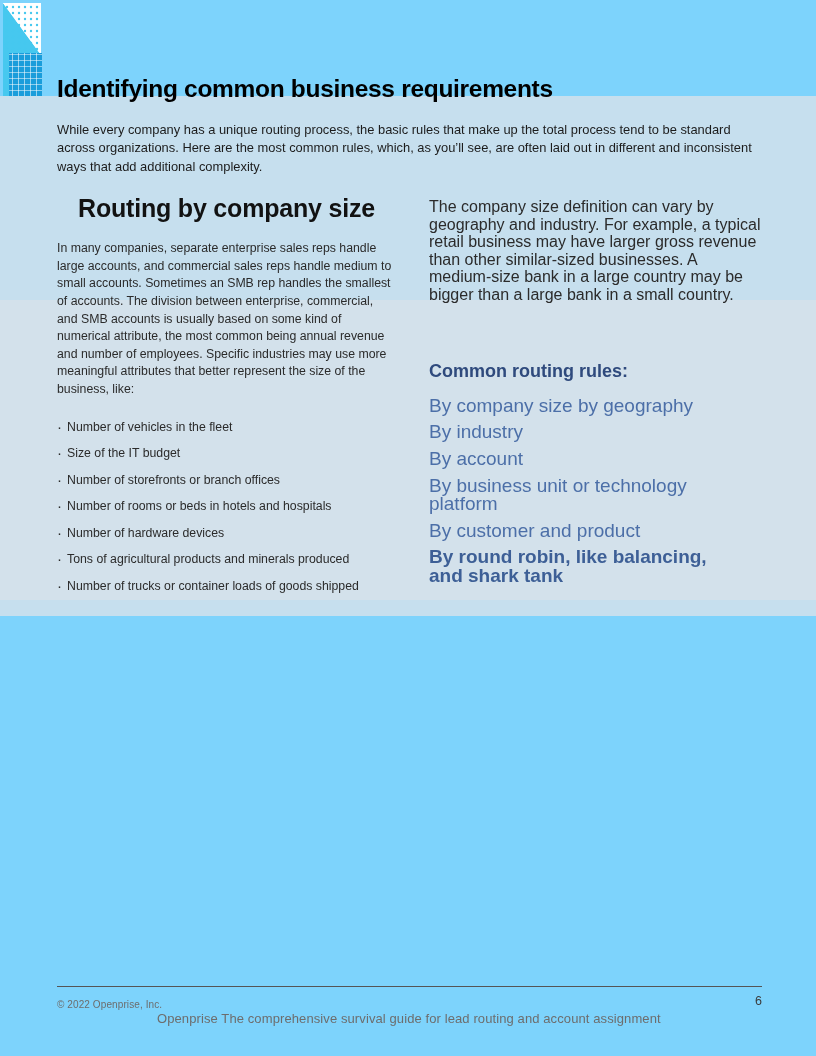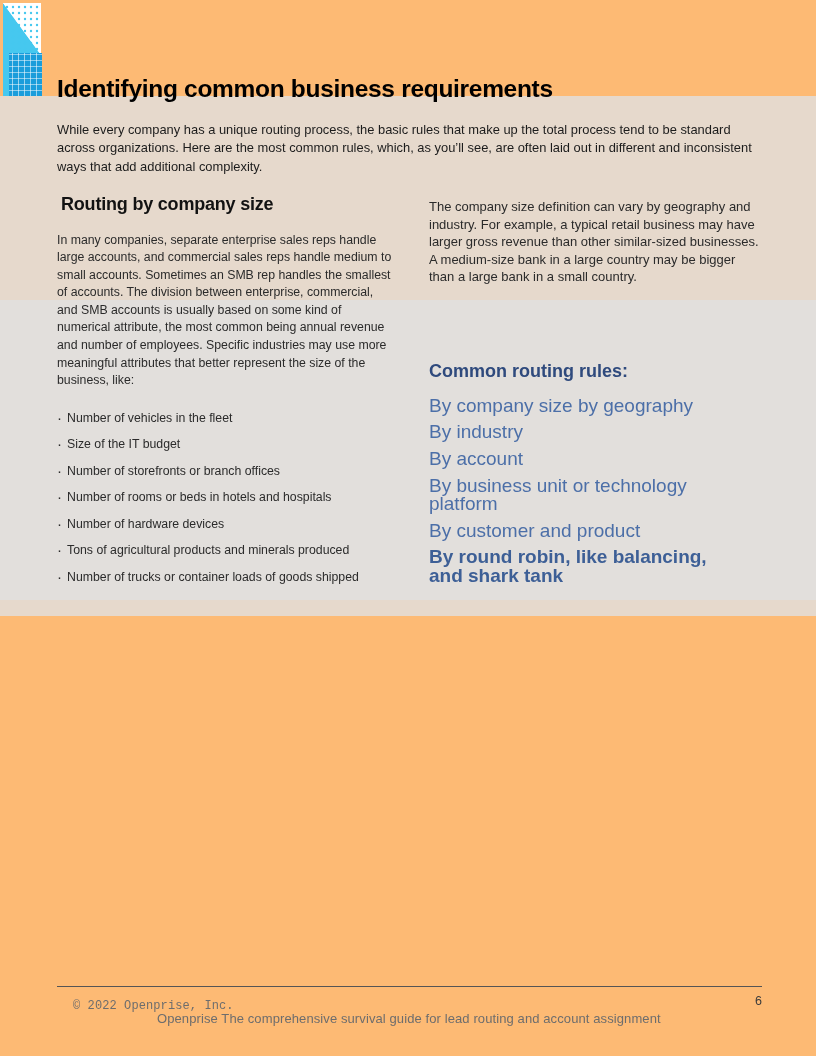--- a/index.html
+++ b/index.html
@@ -9,21 +9,21 @@
   }
   body {
     font-family: "Liberation Sans", sans-serif;
     -webkit-font-smoothing: antialiased;
   }
 
   .page {
     position: relative;
     width: 816px;
     height: 1056px;
-    background: #fdba74;
+    background: #7dd3fc;
     overflow: hidden;
   }
 
   
   .bg-pattern {
     position: absolute;
     left: 0;
     top: 96px;
     width: 816px;
     height: 520px;
@@ -84,26 +84,27 @@
   }
 
   .col-left {
     position: absolute;
     left: 57px;
     top: 193px;
     width: 335px;
   }
 
   .section-title {
-    font-size: 18px;
+    font-size: 25px;
     font-weight: bold;
     color: #121212;
     letter-spacing: -.2px;
     margin: 0 0 16px 4px;
     line-height: 1.25;
+    text-align: center;
   }
 
   .body-copy {
     font-size: 12.3px;
     line-height: 17.6px;
     color: #2b2b2b;
     margin: 0;
   }
 
   .bullet-list {
@@ -129,21 +130,21 @@
   }
 
   .col-right {
     position: absolute;
     left: 429px;
     top: 198px;
     width: 333px;
   }
 
   .right-copy {
-    font-size: 13px;
+    font-size: 16px;
     line-height: 17.6px;
     color: #2b2b2b;
     margin: 0;
   }
 
   .callout {
     position: absolute;
     left: 429px;
     top: 353px;
     width: 290px;
@@ -182,26 +183,25 @@
   }
   .footer {
     position: absolute;
     left: 57px;
     top: 999px;
     width: 705px;
     height: 14px;
   }
   .footer-copyright {
     position: absolute;
-    left: 16px;
+    left: 0;
     top: 0;
-    font-size: 12px;
+    font-size: 10px;
     color: #6d6d6d;
     letter-spacing: .1px;
-    font-family: Liberation Mono, monospace;
   }
   .footer-doc {
     position: absolute;
     left: 100px;
     top: 12px;
     font-size: 13px;
     color: #6d6d6d;
     letter-spacing: .1px;
   }
   .footer-page {

